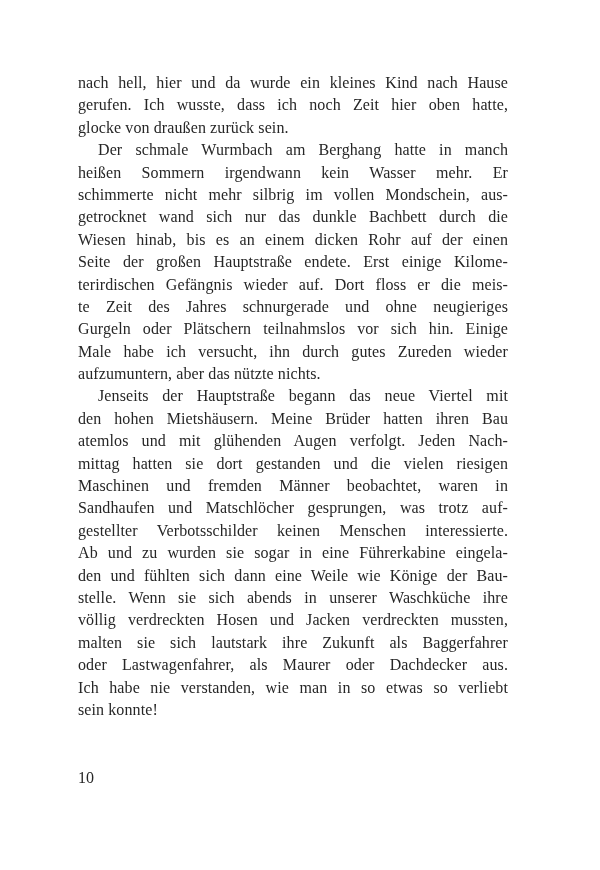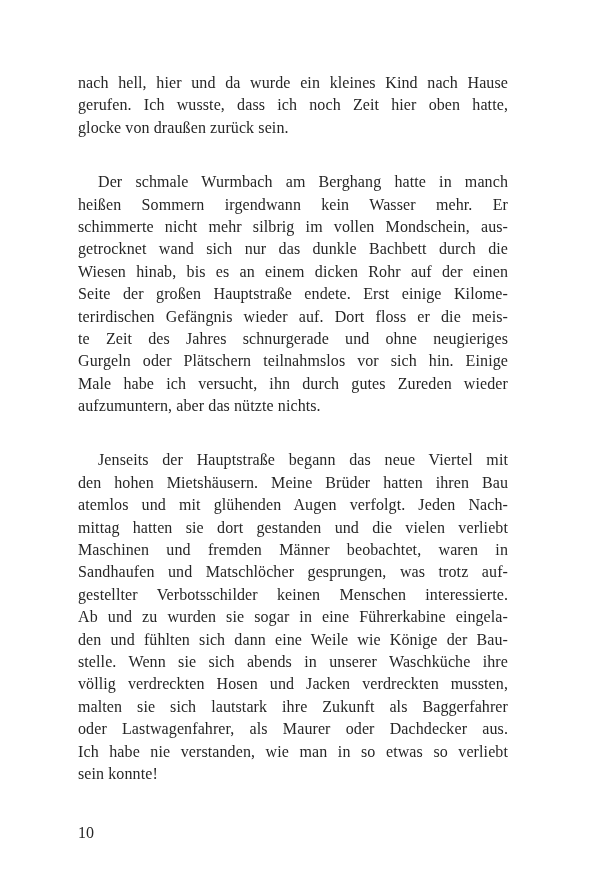--- a/index.html
+++ b/index.html
@@ -35,33 +35,32 @@
   }
   
   .line::after {
     content: "";
     display: inline-block;
     width: 100%;
     height: 0;
   }
   .line.indent {
     text-indent: 20px;
-    margin-top: 32px;
   }
   .line.last {
     text-align: right;
     text-align-last: left;
   }
   .line.last::after {
     content: none;
   }
   .page-number {
     position: absolute;
     left: 78px;
-    top: 822px;
+    top: 767px;
     font-size: 16px;
     line-height: 22.4px;
   }
 </style>
 </head>
 <body style="background: rgb(255, 255, 255);">
 
 <div class="page">
   <div class="text-block" style="color: rgb(38, 38, 38);">
       <div class="line">nach hell, hier und da wurde ein kleines Kind nach Hause</div>
@@ -74,21 +73,21 @@
       <div class="line">Wiesen hinab, bis es an einem dicken Rohr auf der einen</div>
       <div class="line">Seite der großen Hauptstraße endete. Erst einige Kilome-</div>
       <div class="line">terirdischen Gefängnis wieder auf. Dort floss er die meis-</div>
       <div class="line">te Zeit des Jahres schnurgerade und ohne neugieriges</div>
       <div class="line">Gurgeln oder Plätschern teilnahmslos vor sich hin. Einige</div>
       <div class="line">Male habe ich versucht, ihn durch gutes Zureden wieder</div>
       <div class="line last">aufzumuntern, aber das nützte nichts.</div>
       <div class="line indent">Jenseits der Hauptstraße begann das neue Viertel mit</div>
       <div class="line">den hohen Mietshäusern. Meine Brüder hatten ihren Bau</div>
       <div class="line">atemlos und mit glühenden Augen verfolgt. Jeden Nach-</div>
-      <div class="line">mittag hatten sie dort gestanden und die vielen verliebt</div>
+      <div class="line">mittag hatten sie dort gestanden und die vielen riesigen</div>
       <div class="line">Maschinen und fremden Männer beobachtet, waren in</div>
       <div class="line">Sandhaufen und Matschlöcher gesprungen, was trotz auf-</div>
       <div class="line">gestellter Verbotsschilder keinen Menschen interessierte.</div>
       <div class="line">Ab und zu wurden sie sogar in eine Führerkabine eingela-</div>
       <div class="line">den und fühlten sich dann eine Weile wie Könige der Bau-</div>
       <div class="line">stelle. Wenn sie sich abends in unserer Waschküche ihre</div>
       <div class="line">völlig verdreckten Hosen und Jacken verdreckten mussten,</div>
       <div class="line">malten sie sich lautstark ihre Zukunft als Baggerfahrer</div>
       <div class="line">oder Lastwagenfahrer, als Maurer oder Dachdecker aus.</div>
       <div class="line">Ich habe nie verstanden, wie man in so etwas so verliebt</div>

